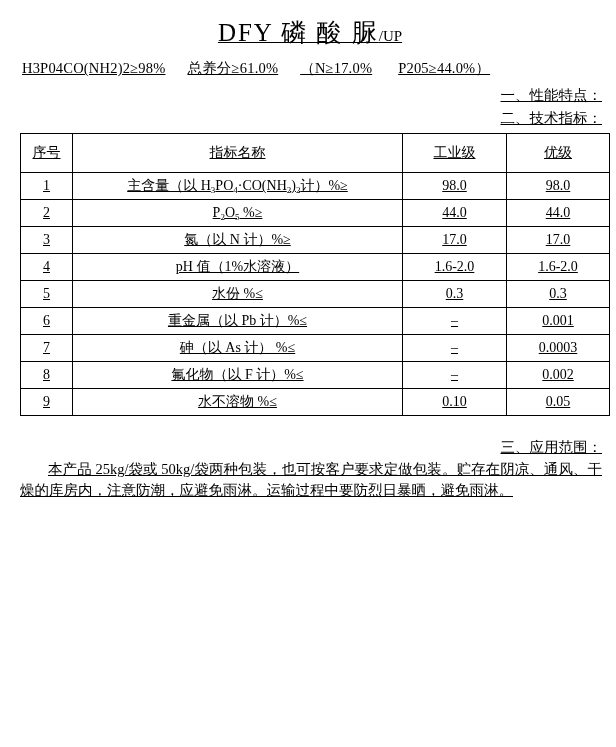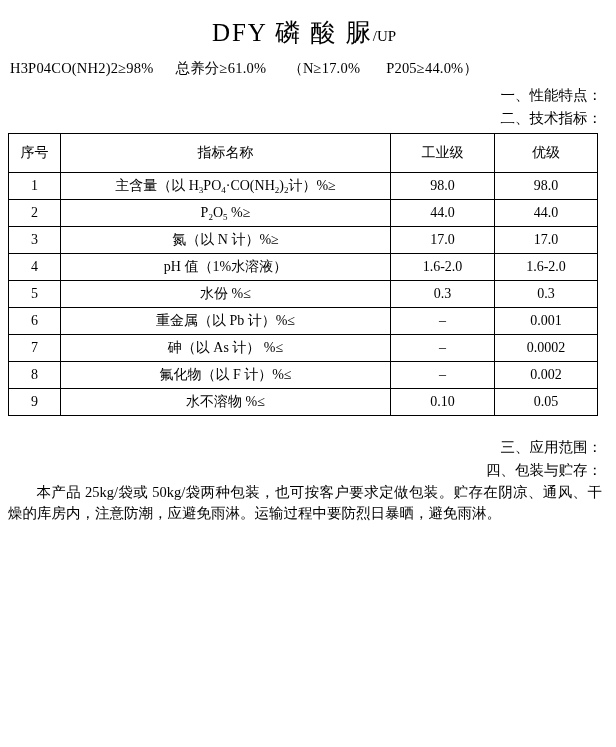--- a/index.html
+++ b/index.html
@@ -12,21 +12,22 @@
     background: #ffffff;
     font-family: "Liberation Serif", serif;
     color: #000000;
     overflow: hidden;
   }
   .page {
     position: relative;
     width: 616px;
     height: 747px;
     box-sizing: border-box;
-    padding: 10px 14px 0 6px;
+    padding: 10px 14px 0 18px;
+    text-decoration: underline;
   }
   .title-row {
     text-align: center;
     margin-top: 6px;
     margin-bottom: 10px;
     white-space: nowrap;
   }
   .title-main {
     font-size: 25px;
     letter-spacing: 2px;
@@ -151,35 +152,34 @@
         <tr>
           <td>6</td>
           <td class="nm">重金属（以 Pb 计）%≤</td>
           <td>–</td>
           <td>0.001</td>
         </tr>
         <tr class="tall">
           <td>7</td>
           <td class="nm">砷（以 As 计）  %≤</td>
           <td>–</td>
-          <td>0.0002</td>
+          <td>0.0003</td>
         </tr>
         <tr class="tall">
           <td>8</td>
           <td class="nm">氟化物（以 F 计）%≤</td>
           <td>–</td>
           <td>0.002</td>
         </tr>
         <tr>
           <td>9</td>
           <td class="nm">水不溶物  %≤</td>
           <td>0.10</td>
           <td>0.05</td>
         </tr>
       </tbody>
   </table>
 
   <div class="section-head">三、应用范围：</div>
 
-  <div class="section-head">四、包装与贮存：</div>
   <div class="para"><span class="indent"></span><span>本产品 25kg/袋或 50kg/袋两种包装，也可按客户要求定做包装。贮存在阴凉、通风、干燥的库房内，注意防潮，应避免雨淋。运输过程中要防烈日暴晒，避免雨淋。</span></div>
 
 </div>
 
 </body></html>

